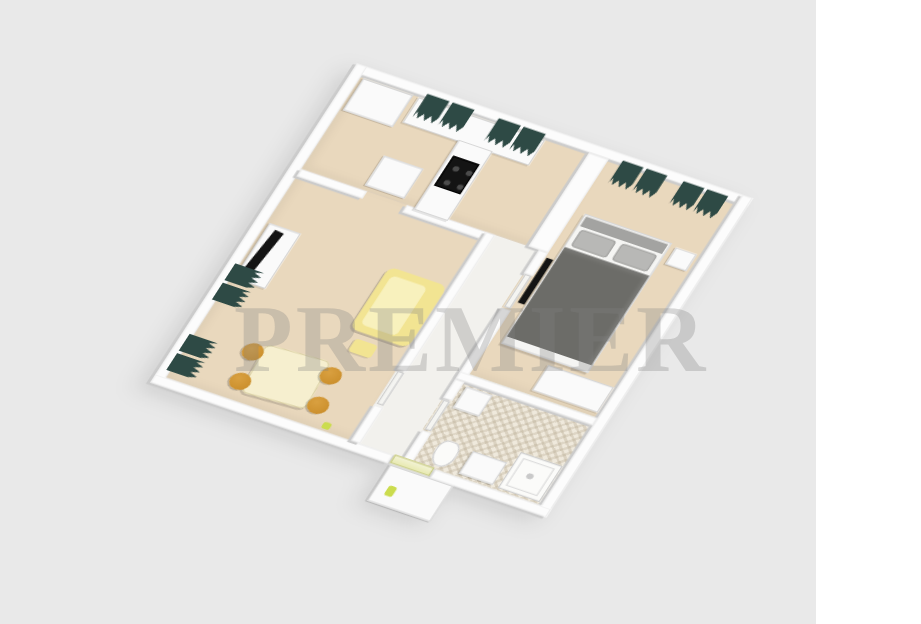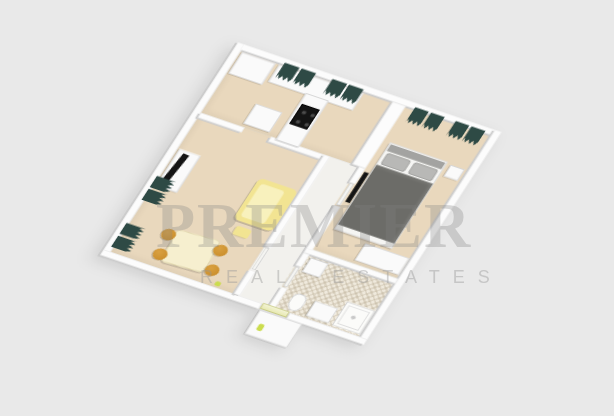--- a/index.html
+++ b/index.html
@@ -1,17 +1,17 @@
 <!DOCTYPE html>
 <html style="--background: #e9e9e9; --wall: #fcfcfc; --wall-shadow: #cbcbcb; --floor: #e9d8bd; --corridor-floor: #f2f1ed; --tile: #efe9dc; --curtain: #2e4a45; --sofa: #f2e492; --sofa-seat: #f8f1bd; --table: #f6efcf; --chair: #c78a26; --bed-duvet: #6c6c68; --bed-pillow: #b8b8b6; --bed-base: #f5f5f3; --appliance-dark: #141414; --accent-lime: #cbdc4e; --watermark: rgba(128,128,128,0.30); --watermark-sub: rgba(150,150,150,0.42);"><head>
 <meta charset="utf-8">
 <style>
   html,body{margin:0;padding:0;}
   body{width:614px;height:416px;overflow:hidden;font-family:"Liberation Sans",sans-serif;}
-  .stage{position:relative;width:614px;height:416px;background:var(--background,#e9e9e9);overflow:hidden;}
+  .stage{position:relative;width:544px;height:416px;background:var(--background,#e9e9e9);overflow:hidden;}
 
   
   .plan{
     position:absolute;left:0;top:0;width:300px;height:300px;
     transform-origin:0 0;
     transform:matrix(0.88,0.30,-0.46,0.71,238,42);
     filter:drop-shadow(-5px 7px 8px rgba(0,0,0,0.10));
   }
   .plan *{position:absolute;}
 
@@ -150,15 +150,14 @@
     <div class="curtain curtain-h" style="left:268px;top:5px;width:16px;height:22px;"></div>
 
     <div class="curtain curtain-v" style="left:5px;top:186px;width:22px;height:16px;"></div>
     <div class="curtain curtain-v" style="left:5px;top:204px;width:22px;height:16px;"></div>
     <div class="curtain curtain-v" style="left:5px;top:252px;width:22px;height:16px;"></div>
     <div class="curtain curtain-v" style="left:5px;top:270px;width:22px;height:16px;"></div>
   </div>
 
   <div class="watermark">
     <div class="wm-title">PREMIER</div>
-    <div class="wm-sub">REAL ESTATES</div>
   </div>
 </div>
 
 </body></html>

